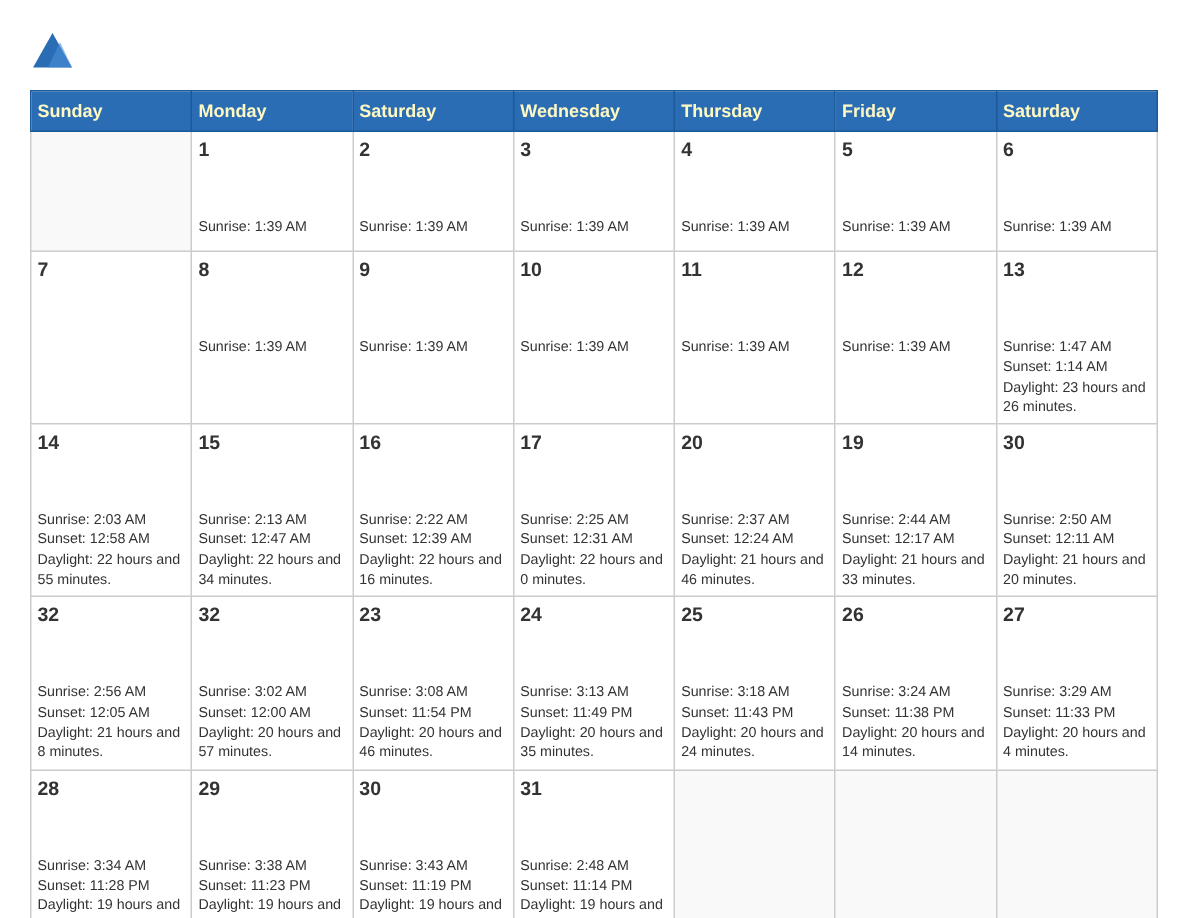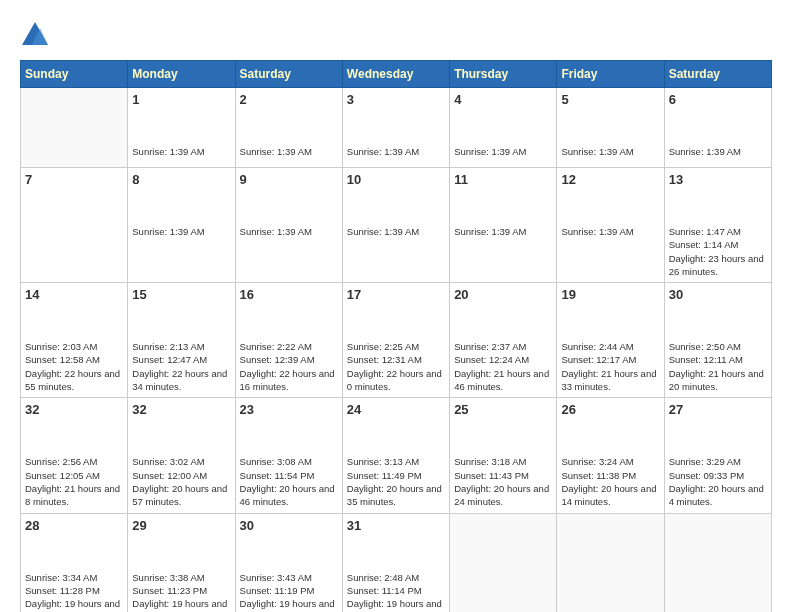--- a/index.html
+++ b/index.html
@@ -261,21 +261,21 @@
         </td>
         <td>
           <span class="day-num">26</span>
           <div class="day-info">Sunrise: 3:24 AM
 Sunset: 11:38 PM
 Daylight: 20 hours and 14 minutes.</div>
         </td>
         <td>
           <span class="day-num">27</span>
           <div class="day-info">Sunrise: 3:29 AM
-Sunset: 09:33 PM
+Sunset: 11:33 PM
 Daylight: 20 hours and 4 minutes.</div>
         </td>
       </tr>
       <tr>
         <td>
           <span class="day-num">28</span>
           <div class="day-info">Sunrise: 3:34 AM
 Sunset: 11:28 PM
 Daylight: 19 hours and 54 minutes.</div>
         </td>

